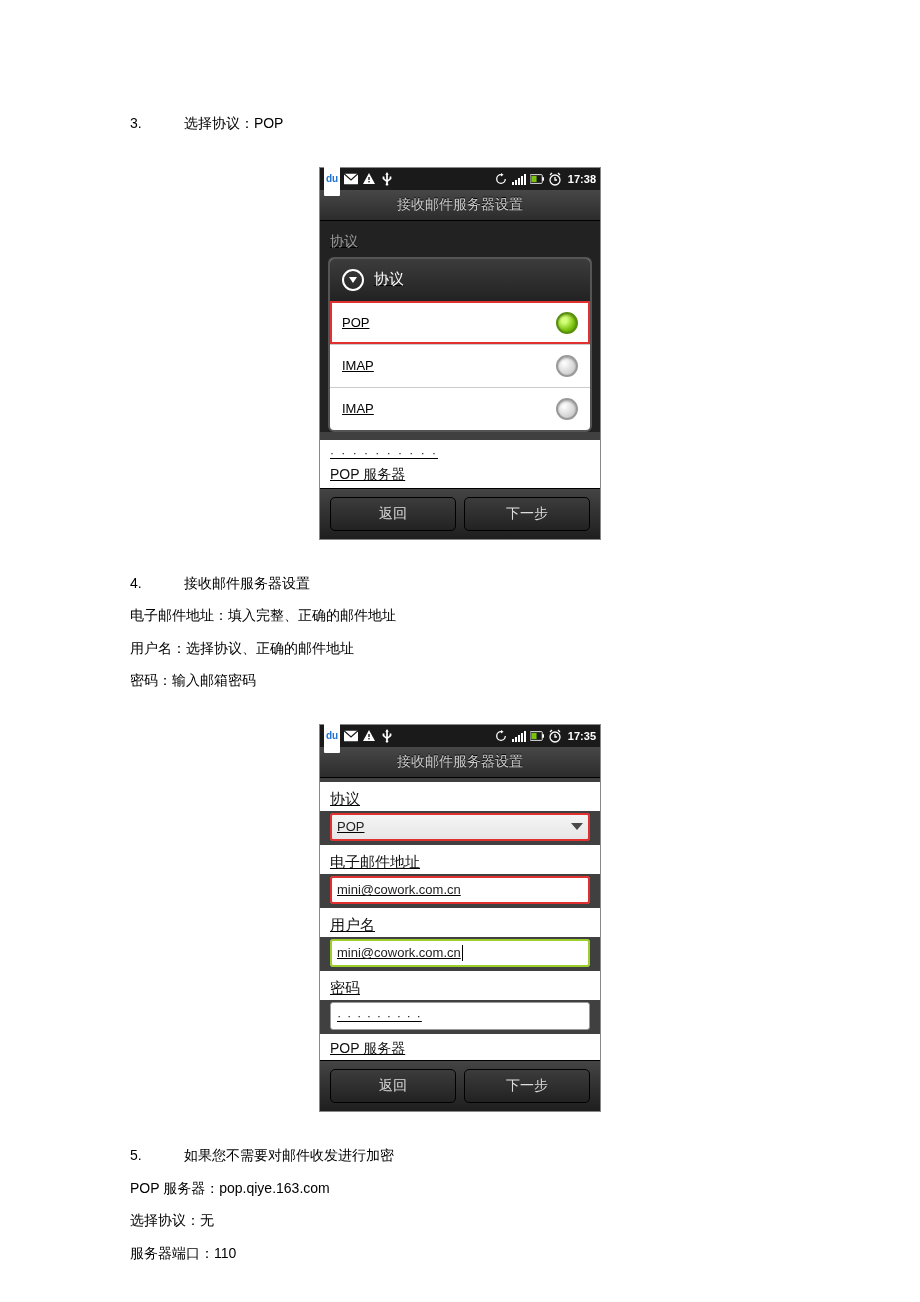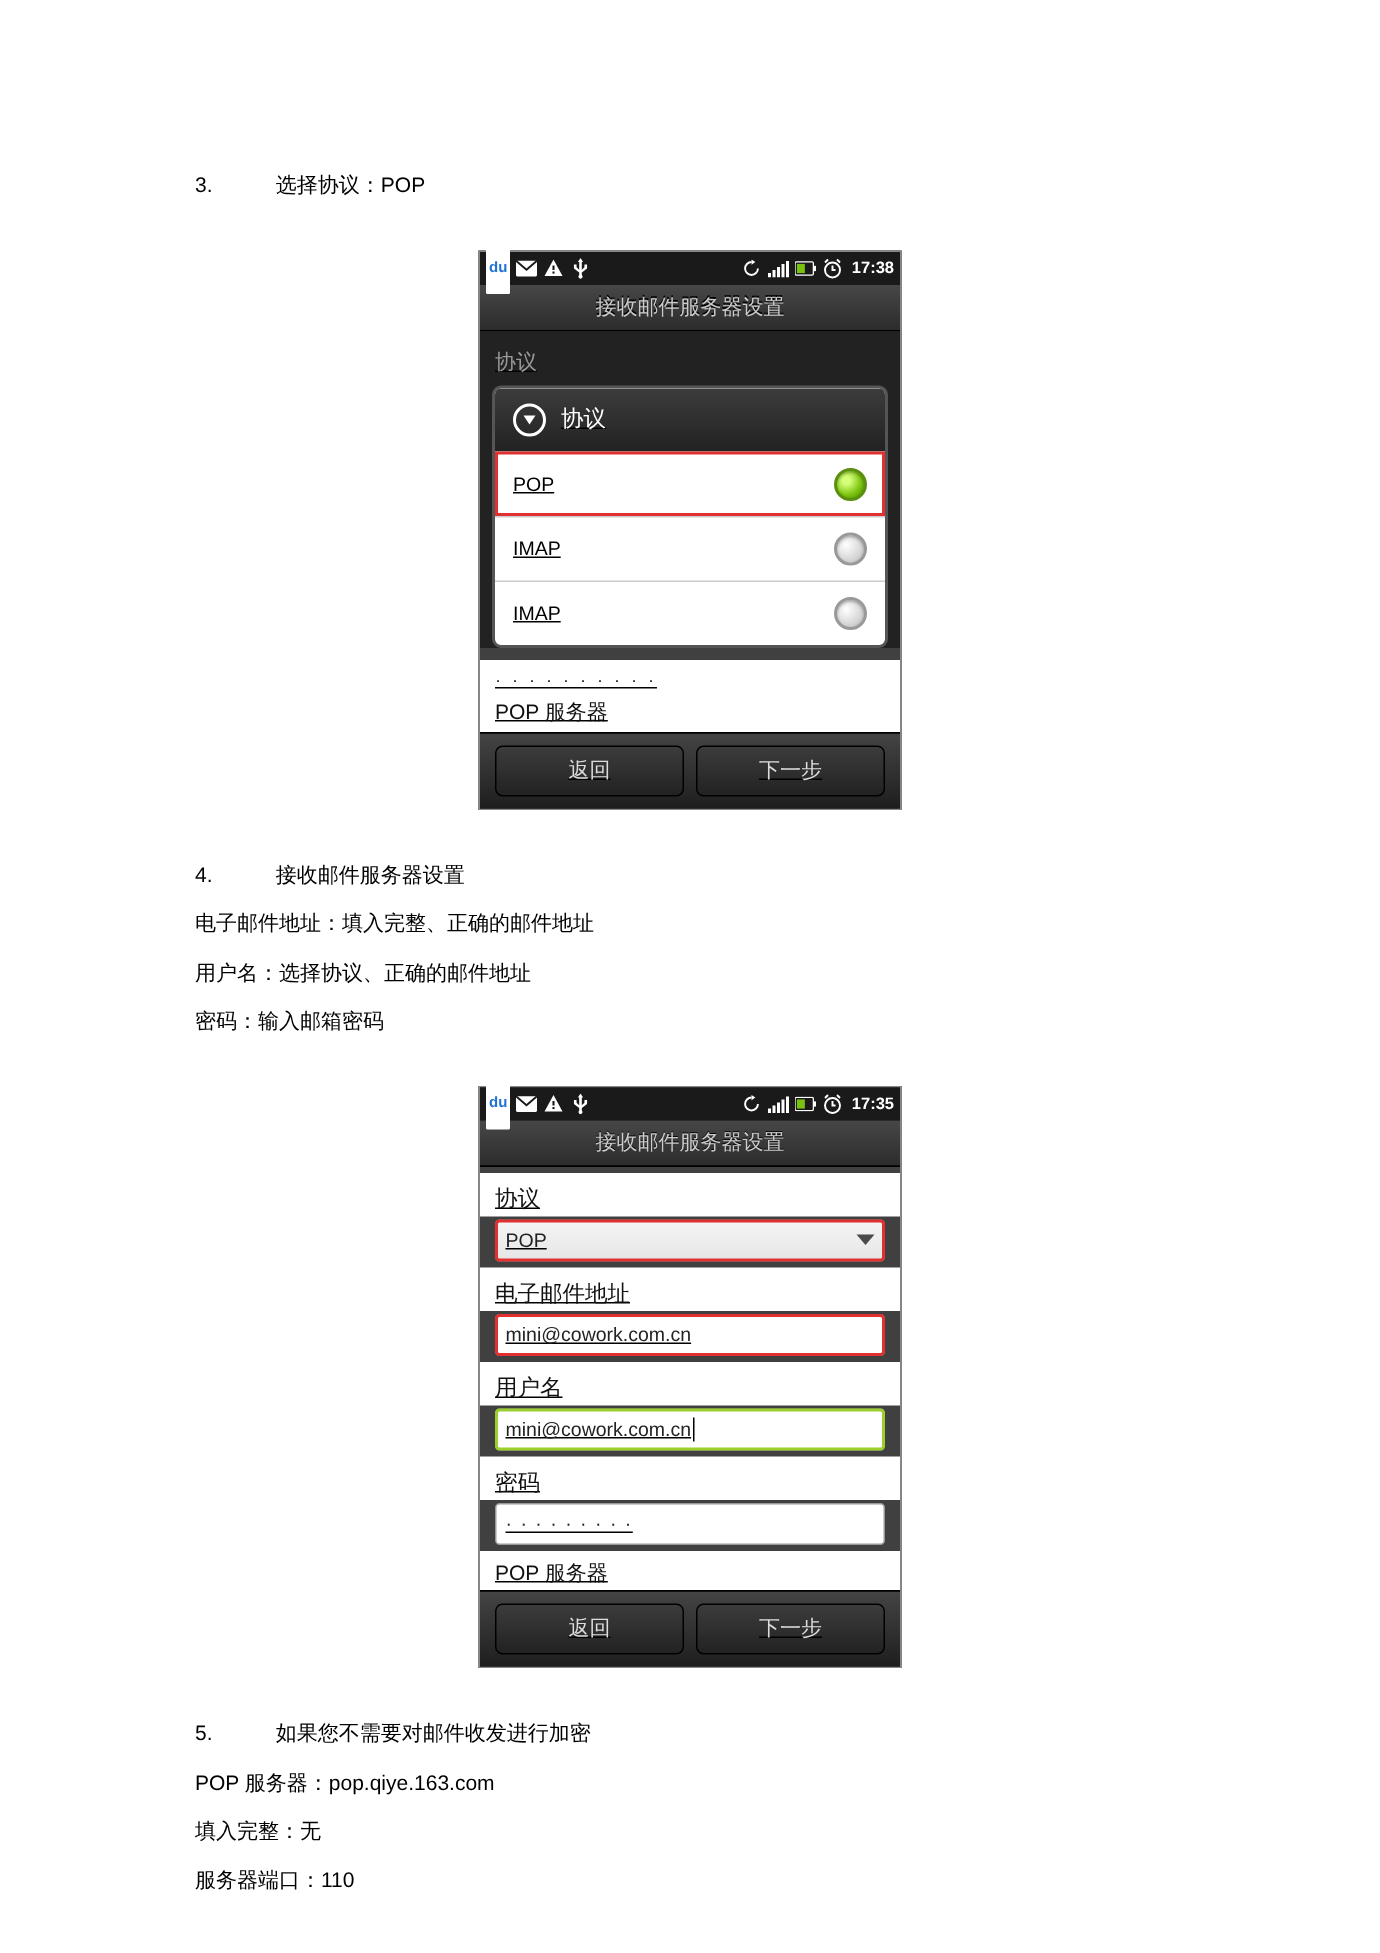--- a/index.html
+++ b/index.html
@@ -92,21 +92,20 @@
     white-space:nowrap; overflow:hidden;
   }
   .bottom-bar {
     height: 42px;
     background: linear-gradient(#444,#1e1e1e);
     border-top: 1px solid #000;
     display:flex;
     align-items:center;
     justify-content:space-around;
     padding: 4px 6px;
-    text-decoration: underline;
   }
   .bb-btn {
     flex:1;
     height: 32px;
     margin: 0 4px;
     background: linear-gradient(#3c3c3c,#222);
     border: 1px solid #000;
     border-radius: 5px;
     color:#ddd;
     display:flex;
@@ -387,16 +386,16 @@
           </div>
       </div>
     </div>
   </div>
 
   <p class="step-line">
     <span class="num">5.</span>
     <span>如果您不需要对邮件收发进行加密</span>
   </p>
   <p class="step-line">POP 服务器：pop.qiye.163.com</p>
-  <p class="step-line">填入完整：无</p>
+  <p class="step-line">选择协议：无</p>
   <p class="step-line">服务器端口：110</p>
 
 </div>
 
 </body></html>

